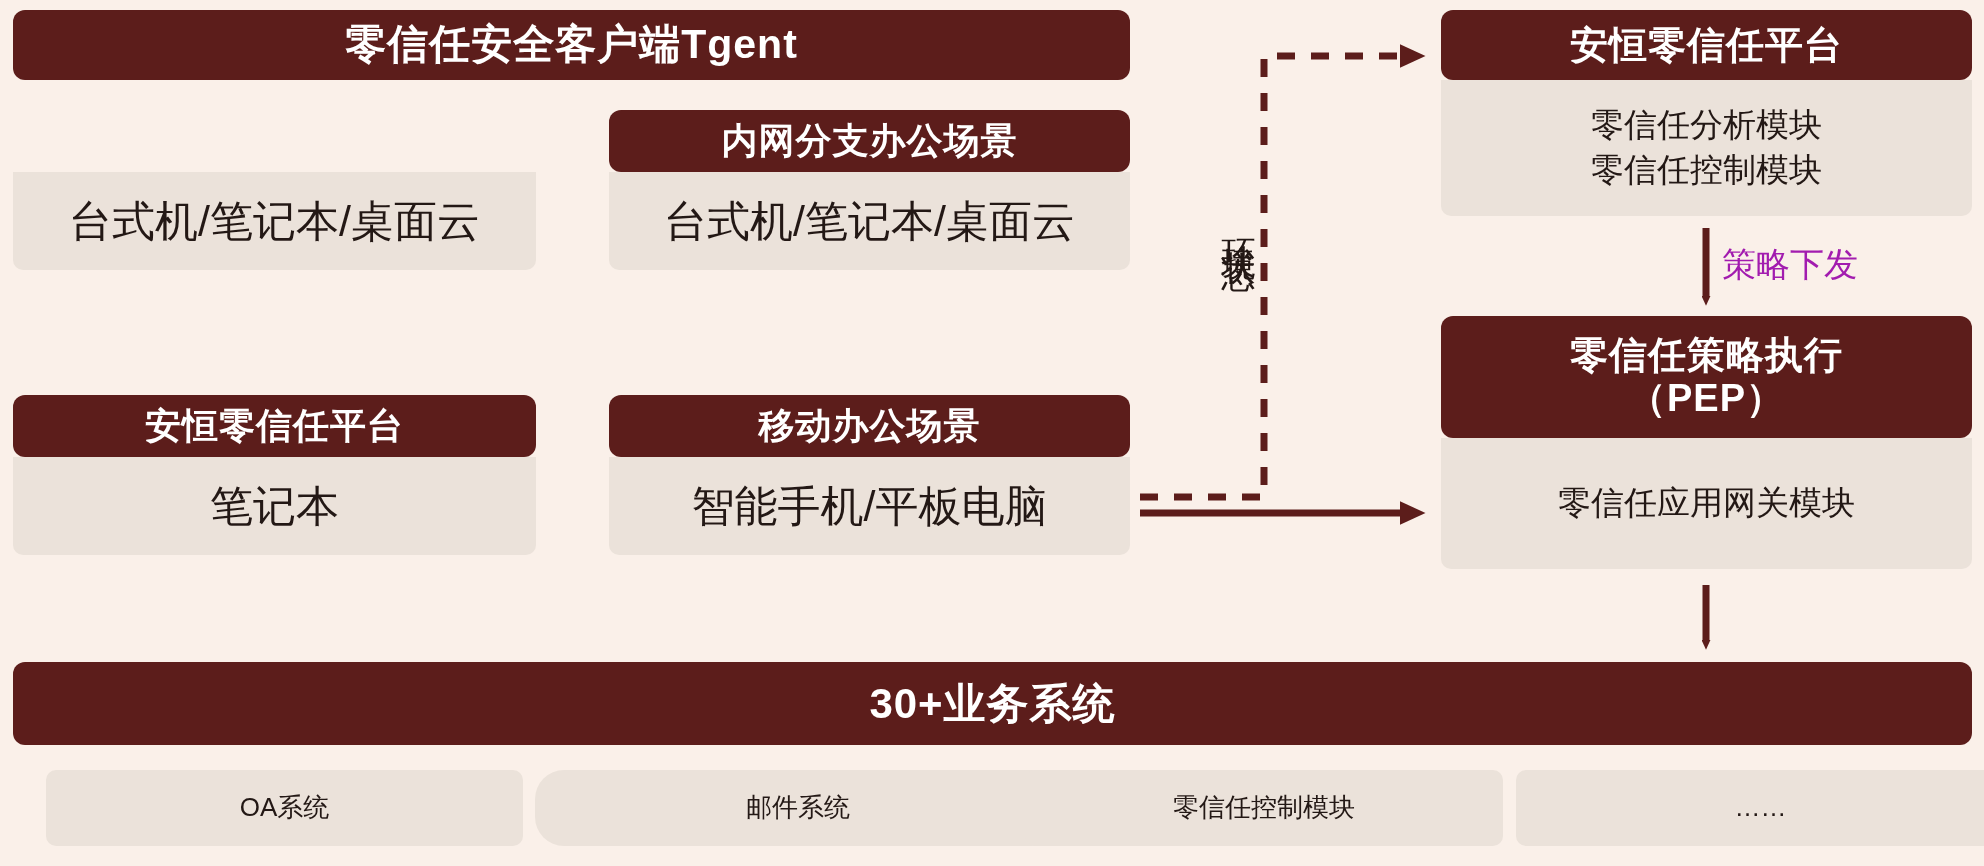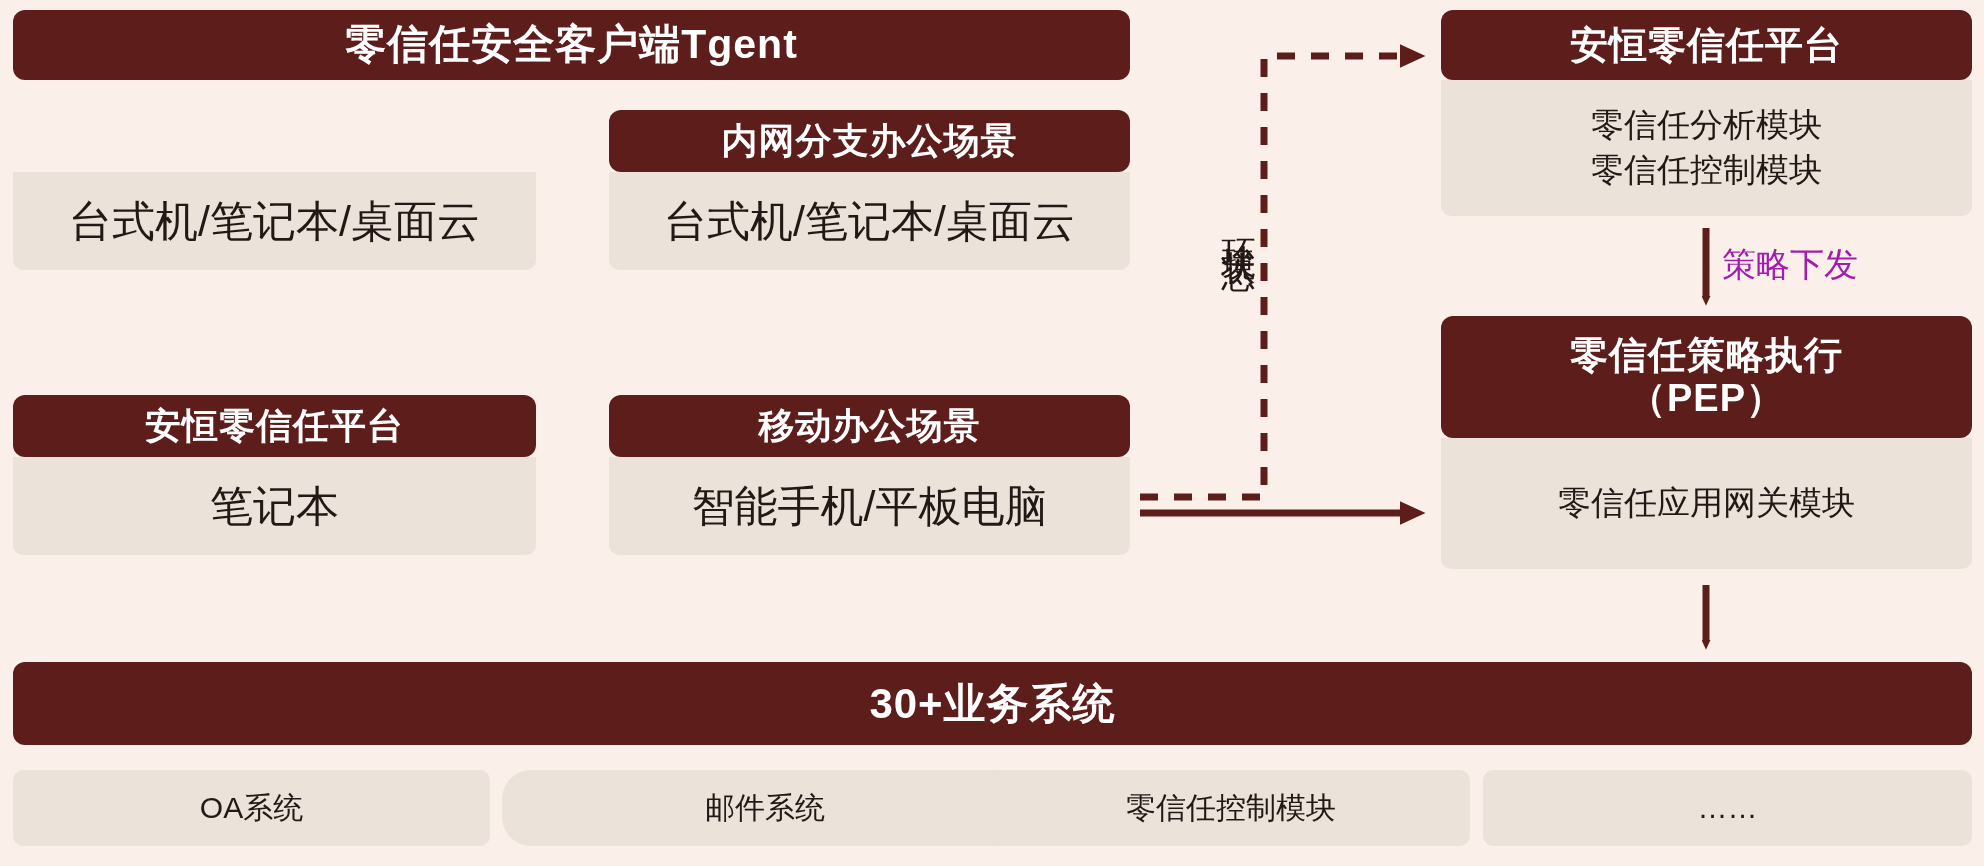--- a/index.html
+++ b/index.html
@@ -97,21 +97,22 @@
   }
 
   #biz-header {
     left: 13px; top: 662px; width: 1959px; height: 83px;
     font-size: 42px;
     letter-spacing: 1px;
   }
 
   .biz-item {
     top: 770px; height: 76px;
-    font-size: 30px;
+    font-size: 26px;
+    margin-left: 33px;
   }
   #biz-1 { left: 13px;   width: 477px; }
   #biz-2 { left: 502px;  width: 526px; border-radius: 29px; }
   #biz-3 { left: 992px;  width: 478px; }
   #biz-4 { left: 1483px; width: 489px; }
 
   
   #connectors {
     position: absolute;
     left: 0; top: 0;

